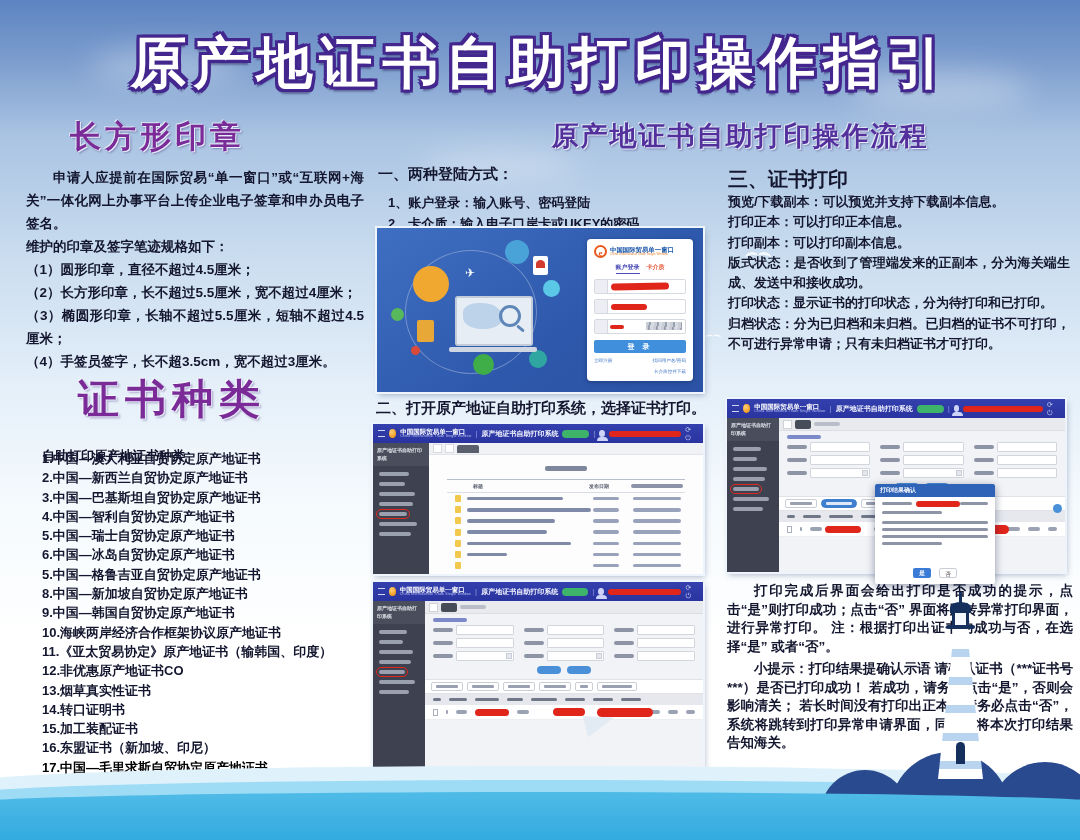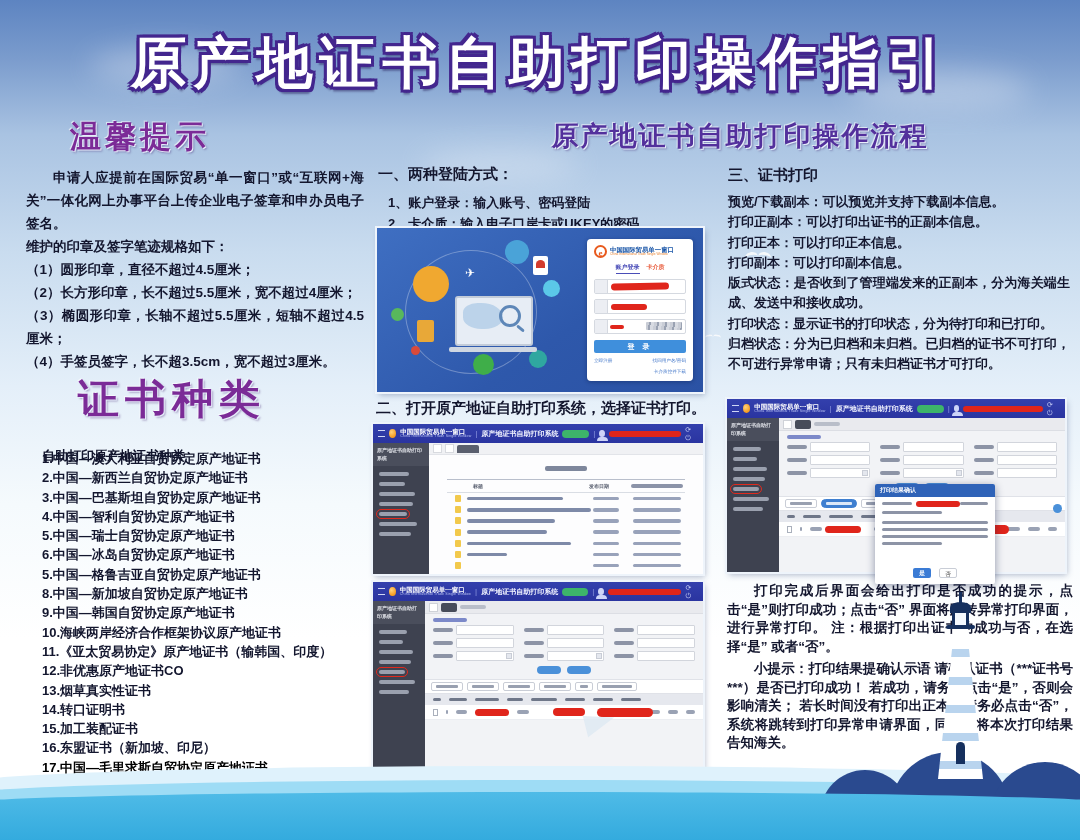--- a/index.html
+++ b/index.html
@@ -34,21 +34,21 @@
   .tips-block{position:absolute;top:166px;left:26px;width:338px;font-size:13.5px;line-height:23px;}
   .tips-block .para1{text-indent:2em;text-align:justify;margin:0;}
   .tips-block p{margin:0;text-align:justify;}
   .types-sub{position:absolute;top:447px;left:42px;font-size:13px;}
   .types-list{position:absolute;top:449px;left:42px;width:330px;font-size:13px;line-height:19.3px;}
   .types-list div:last-child{color:#000;}
 
   .mid-s1-title{position:absolute;top:165px;left:378px;font-size:15px;}
   .mid-s1-items{position:absolute;top:192px;left:388px;font-size:13px;line-height:21px;}
   .mid-s2-title{position:absolute;top:399px;left:376px;font-size:15px;}
-  .r-s3-title{position:absolute;top:166px;left:728px;font-size:15px;}
+  .r-s3-title{position:absolute;top:166px;left:728px;font-size:20px;}
   .r-s3-lines{position:absolute;top:192px;left:728px;width:342px;font-size:13px;line-height:20.3px;}
   .r-s3-lines div{text-align:justify;}
   .r-para{position:absolute;left:727px;width:346px;font-size:13.5px;line-height:18.5px;text-align:justify;}
   .r-para1{top:582px;}
   .r-para1 .ind, .r-para2 .ind{text-indent:2em;display:block;}
   .r-para2{top:660px;}
 
   
   .shot{position:absolute;background:#fff;box-shadow:0 0 0 2px #eef4fb,2px 3px 6px rgba(40,60,110,.35);}
   .navbar{position:absolute;top:0;left:0;right:0;height:19px;background:linear-gradient(180deg,#3340ad,#2a34a0);display:flex;align-items:center;padding:0 5px;gap:4px;}
@@ -185,21 +185,21 @@
 <div class="poster">
 
   <div class="cloud" style="left:90px;top:48px;width:150px;height:36px;"></div>
   <div class="cloud" style="left:850px;top:70px;width:180px;height:40px;"></div>
   <div class="cloud" style="left:420px;top:150px;width:160px;height:30px;"></div>
   <div class="gull" style="left:745px;top:248px;"></div>
   <div class="gull" style="left:795px;top:300px;transform:scale(.8);"></div>
   <div class="gull" style="left:700px;top:330px;transform:scale(.6);"></div>
 
   <div class="main-title">原产地证书自助打印操作指引</div>
-  <div class="sec-head tips-head">温馨提示</div>
+  <div class="sec-head tips-head">长方形印章</div>
   <div class="sec-head flow-head">原产地证书自助打印操作流程</div>
   <div class="sec-head types-head">证书种类</div>
 
   <div class="tips-block body-text">
     <p class="para1">申请人应提前在国际贸易“单一窗口”或“互联网+海关”一体化网上办事平台上传企业电子签章和申办员电子签名。</p>
     <p>维护的印章及签字笔迹规格如下：</p>
     <p>（1）圆形印章，直径不超过4.5厘米；</p>
     <p>（2）长方形印章，长不超过5.5厘米，宽不超过4厘米；</p>
     <p>（3）椭圆形印章，长轴不超过5.5厘米，短轴不超过4.5厘米；</p>
     <p>（4）手签员签字，长不超3.5cm，宽不超过3厘米。</p>
@@ -487,21 +487,20 @@
         <div class="cell" style="width:24px;margin-left:110px;"></div>
         <div class="cell" style="width:20px;"></div>
         <div class="cell" style="width:16px;"></div>
       </div>
     </div>
   </div>
 
   <div class="r-s3-title body-text">三、证书打印</div>
   <div class="r-s3-lines body-text">
     <div>预览/下载副本：可以预览并支持下载副本信息。</div>
-    <div>打印正副本：可以打印出证书的正副本信息。</div>
     <div>打印正本：可以打印正本信息。</div>
     <div>打印副本：可以打印副本信息。</div>
     <div>版式状态：是否收到了管理端发来的正副本，分为海关端生成、发送中和接收成功。</div>
     <div>打印状态：显示证书的打印状态，分为待打印和已打印。</div>
     <div>归档状态：分为已归档和未归档。已归档的证书不可打印，不可进行异常申请；只有未归档证书才可打印。</div>
   </div>
 
   <div class="shot shotD">
     <div class="navbar">
       <div class="nv-menu"></div>

